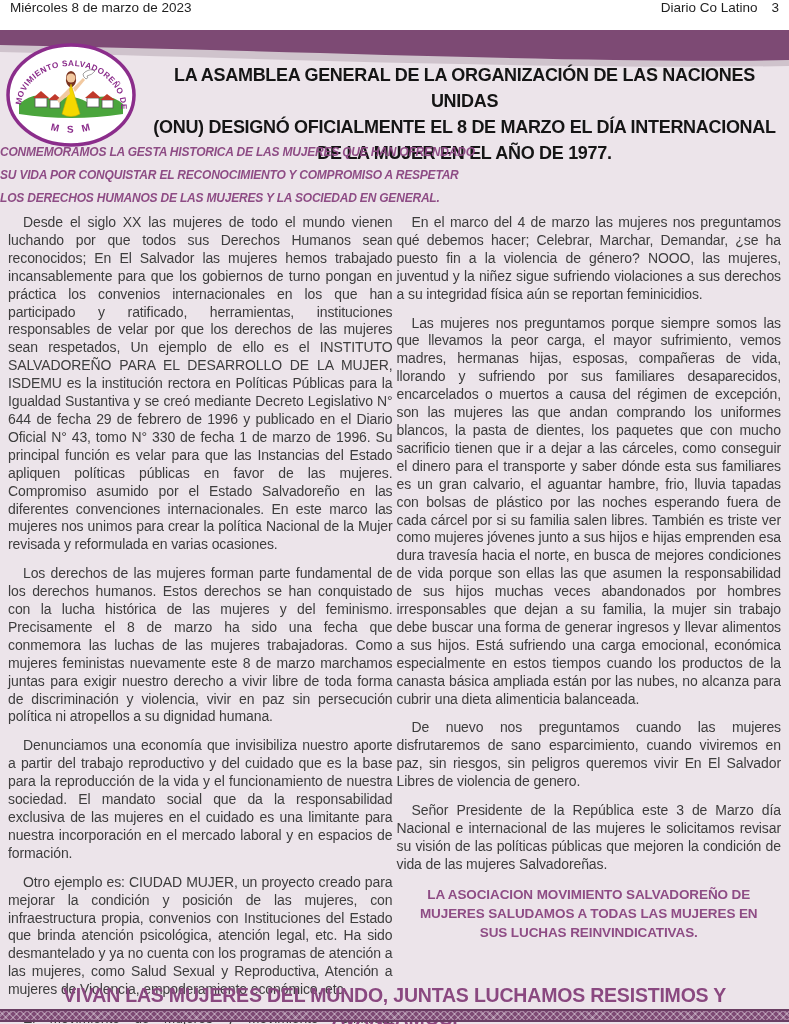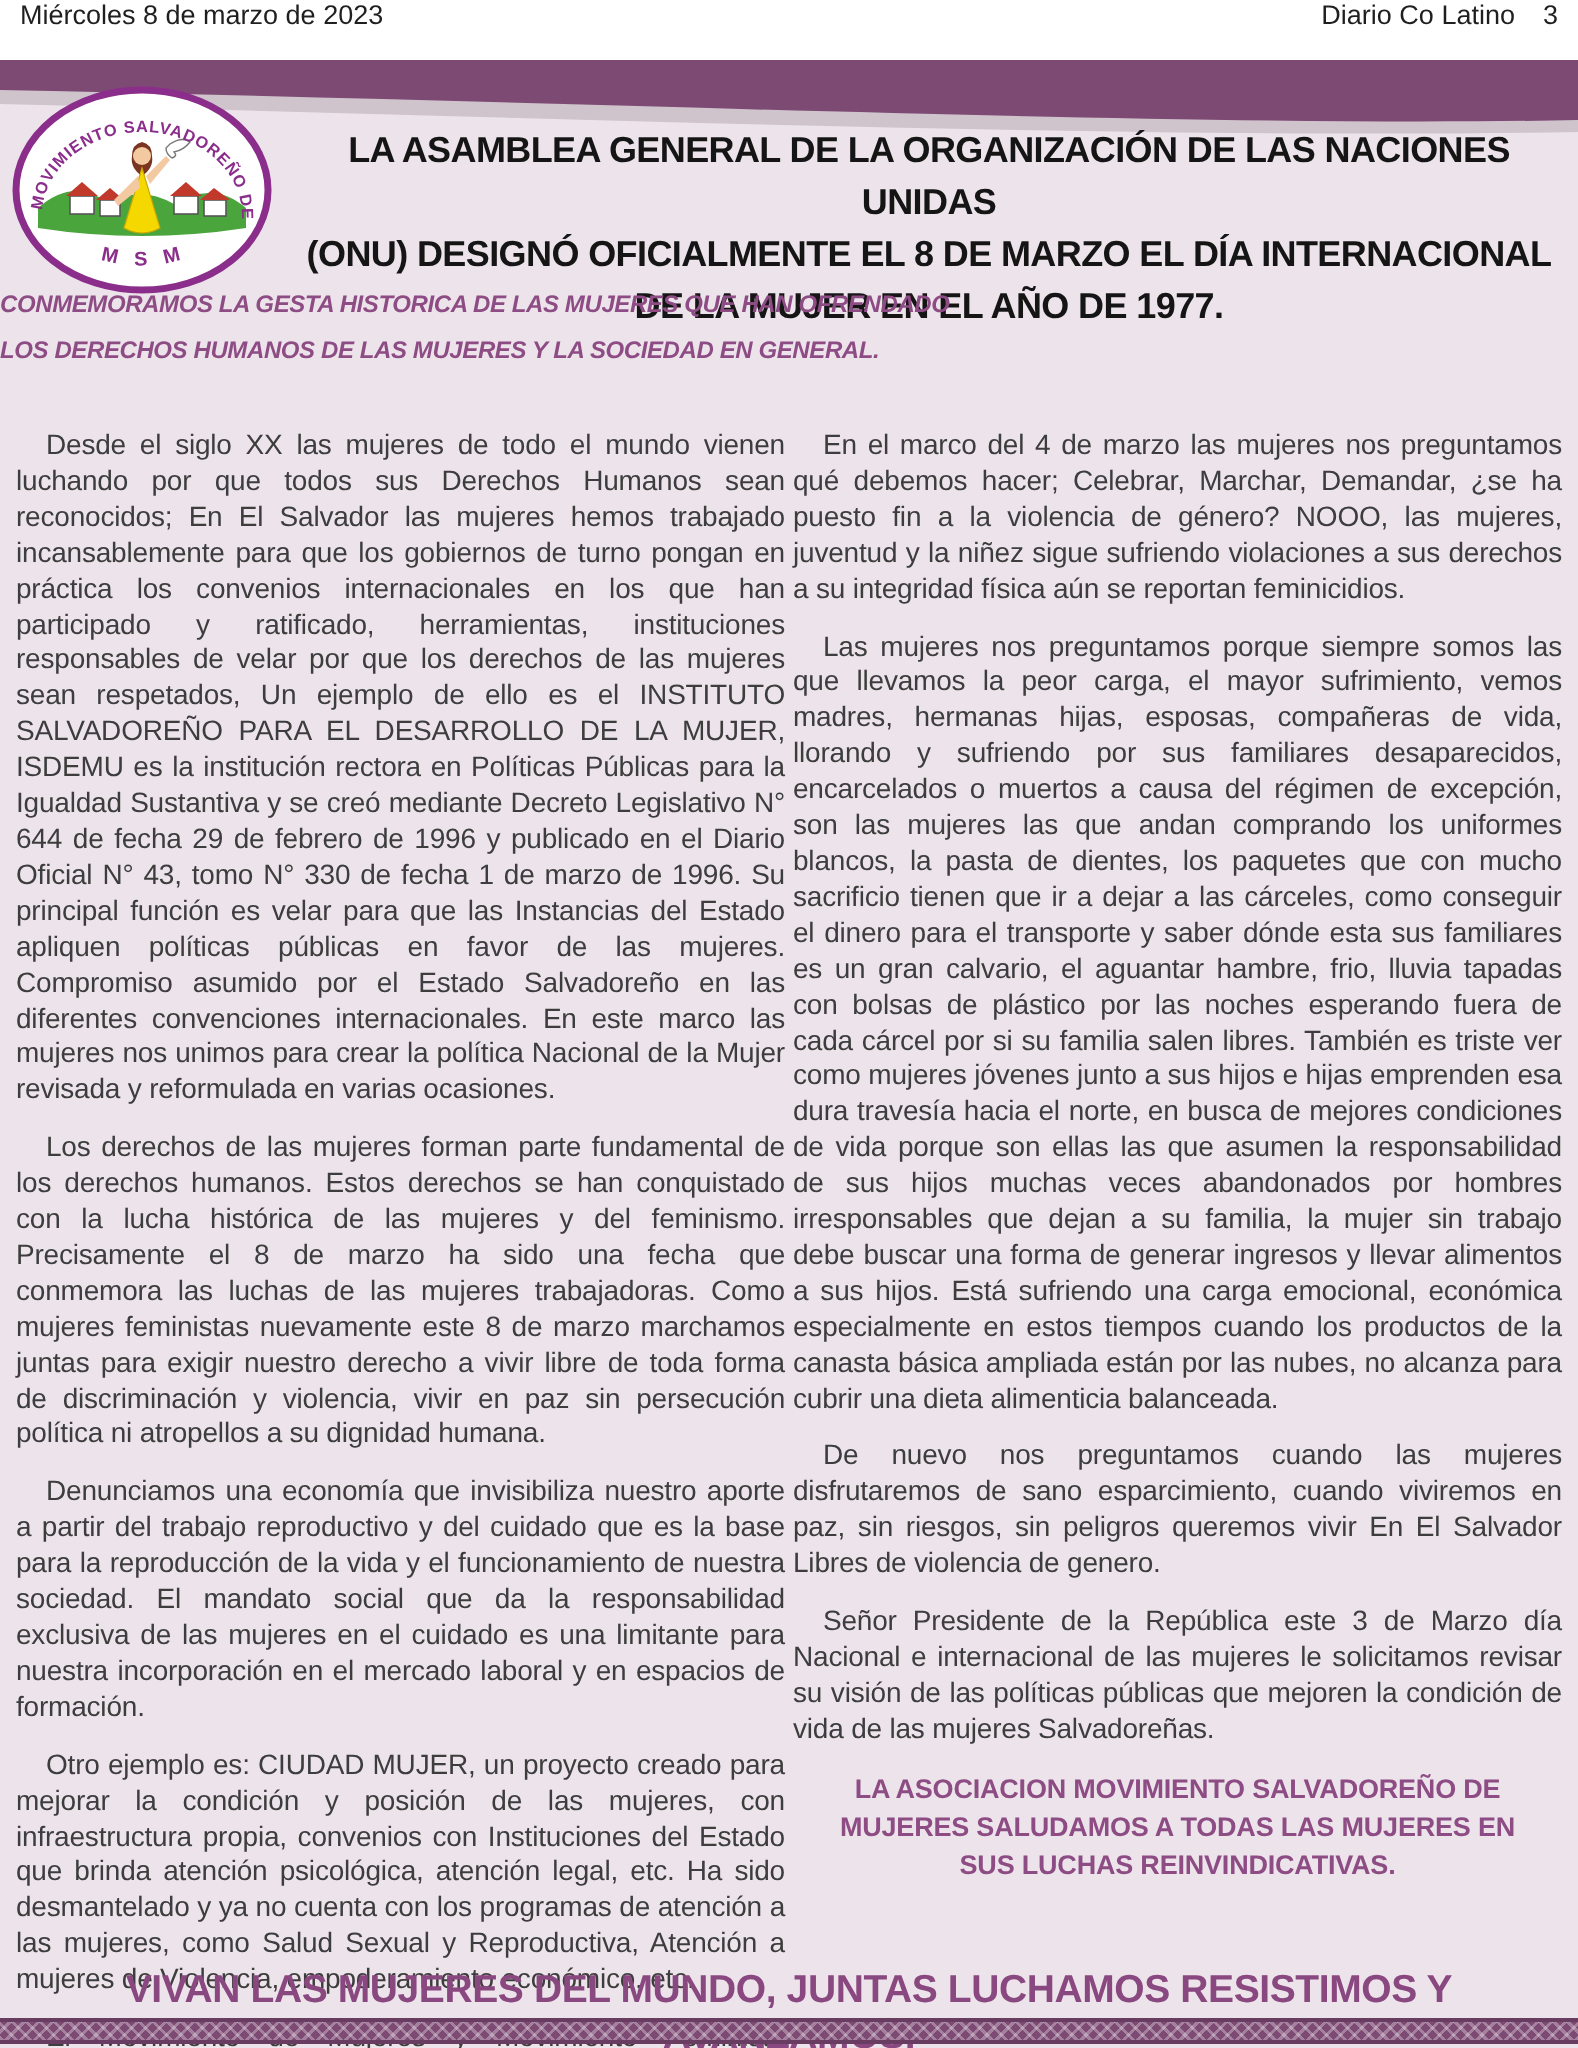--- a/index.html
+++ b/index.html
@@ -129,20 +129,21 @@
 </svg>
 
 <div class="headline">
   <div>LA ASAMBLEA GENERAL DE LA ORGANIZACIÓN DE LAS NACIONES UNIDAS</div>
   <div>(ONU) DESIGNÓ OFICIALMENTE EL 8 DE MARZO EL DÍA INTERNACIONAL</div>
   <div>DE LA MUJER EN EL AÑO DE  1977.</div>
 </div>
 
 <div class="subheadline">
   <div>CONMEMORAMOS LA GESTA HISTORICA DE LAS MUJERES QUE HAN OFRENDADO</div>
+  <div>SU VIDA   POR CONQUISTAR EL RECONOCIMIENTO Y COMPROMISO A RESPETAR</div>
   <div>LOS DERECHOS HUMANOS DE LAS MUJERES Y LA SOCIEDAD EN GENERAL.</div>
 </div>
 
 <div class="columns">
   <div class="col">
     <p class="indent">Desde el siglo XX las mujeres de todo el mundo  vienen luchando por que todos sus Derechos Humanos sean reconocidos; En El Salvador las mujeres hemos trabajado incansablemente para que los gobiernos de turno pongan en práctica los convenios internacionales en los que han participado y ratificado, herramientas, instituciones responsables de velar por que  los  derechos de las mujeres sean respetados, Un ejemplo de ello es el INSTITUTO SALVADOREÑO PARA EL DESARROLLO DE LA MUJER, ISDEMU es la institución rectora en Políticas Públicas para la Igualdad Sustantiva y se creó mediante Decreto Legislativo N° 644 de fecha 29 de febrero de 1996 y publicado en el Diario Oficial N° 43, tomo N° 330 de fecha 1 de marzo de 1996. Su principal función es velar para que las Instancias del Estado  apliquen políticas públicas en favor de las mujeres. Compromiso asumido por el Estado Salvadoreño en las diferentes convenciones internacionales. En este marco las mujeres nos unimos para crear la política Nacional de la Mujer revisada y reformulada en varias ocasiones.</p>
     <p class="indent">Los derechos de las mujeres forman parte fundamental de los derechos humanos. Estos derechos se han conquistado con la lucha histórica de las mujeres y del feminismo. Precisamente el 8 de marzo ha sido una fecha que conmemora las luchas de las mujeres trabajadoras. Como mujeres feministas nuevamente este 8 de marzo marchamos juntas para exigir nuestro derecho a vivir libre de toda forma de discriminación y violencia, vivir en paz sin persecución política ni atropellos a su dignidad humana.</p>
     <p class="indent">Denunciamos una economía que invisibiliza nuestro aporte a partir del trabajo reproductivo y del cuidado que es la base para la reproducción de la vida y el funcionamiento de nuestra sociedad. El mandato social que da la responsabilidad exclusiva de las mujeres en el cuidado es una limitante para nuestra incorporación en el mercado laboral y en espacios de formación.</p>
     <p class="indent">Otro ejemplo es: CIUDAD MUJER, un proyecto creado para mejorar la condición y posición de las mujeres, con infraestructura propia, convenios con Instituciones del Estado que brinda atención psicológica, atención legal, etc. Ha sido desmantelado y ya no cuenta con los programas de atención a las mujeres, como Salud Sexual y Reproductiva, Atención a mujeres de Violencia, empoderamiento económico, etc.</p>
     <p class="indent">El Movimiento de Mujeres y Movimiento Feminista luchamos para que  la Asamblea Legislativa aprobara la Ley Especial Integral para una vida Libre de Violencia, la ley  para erradicar</p>

